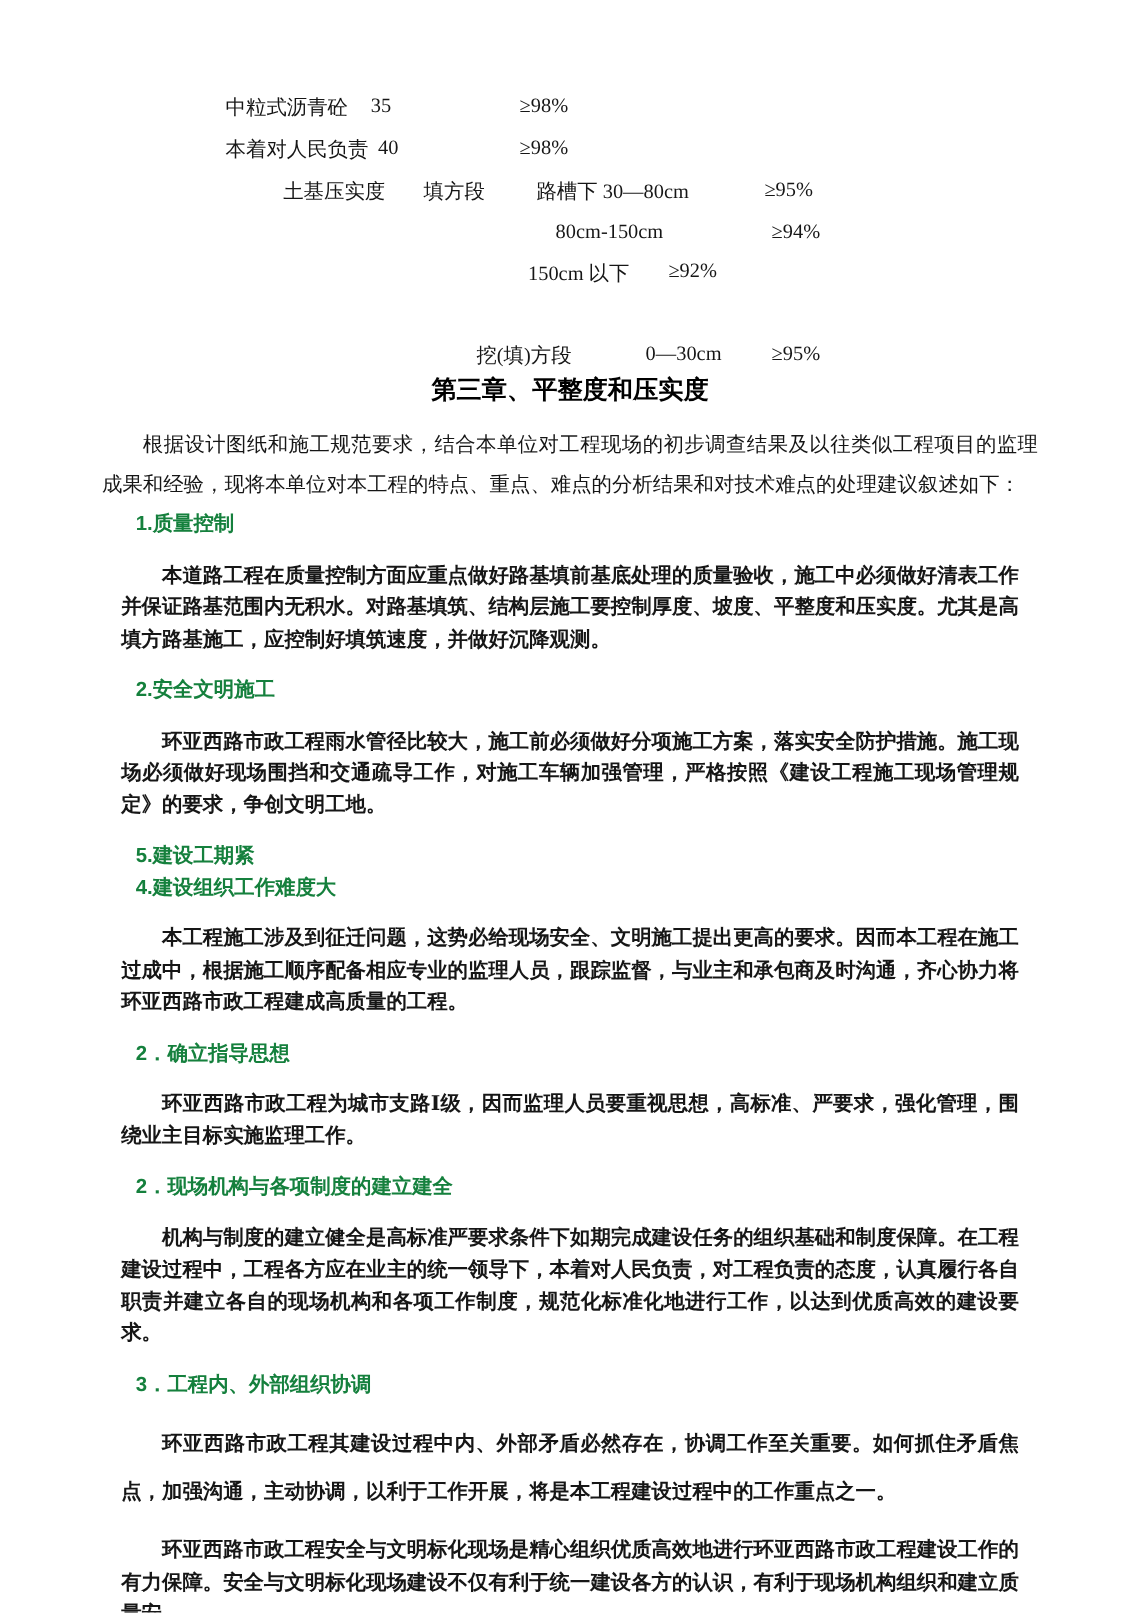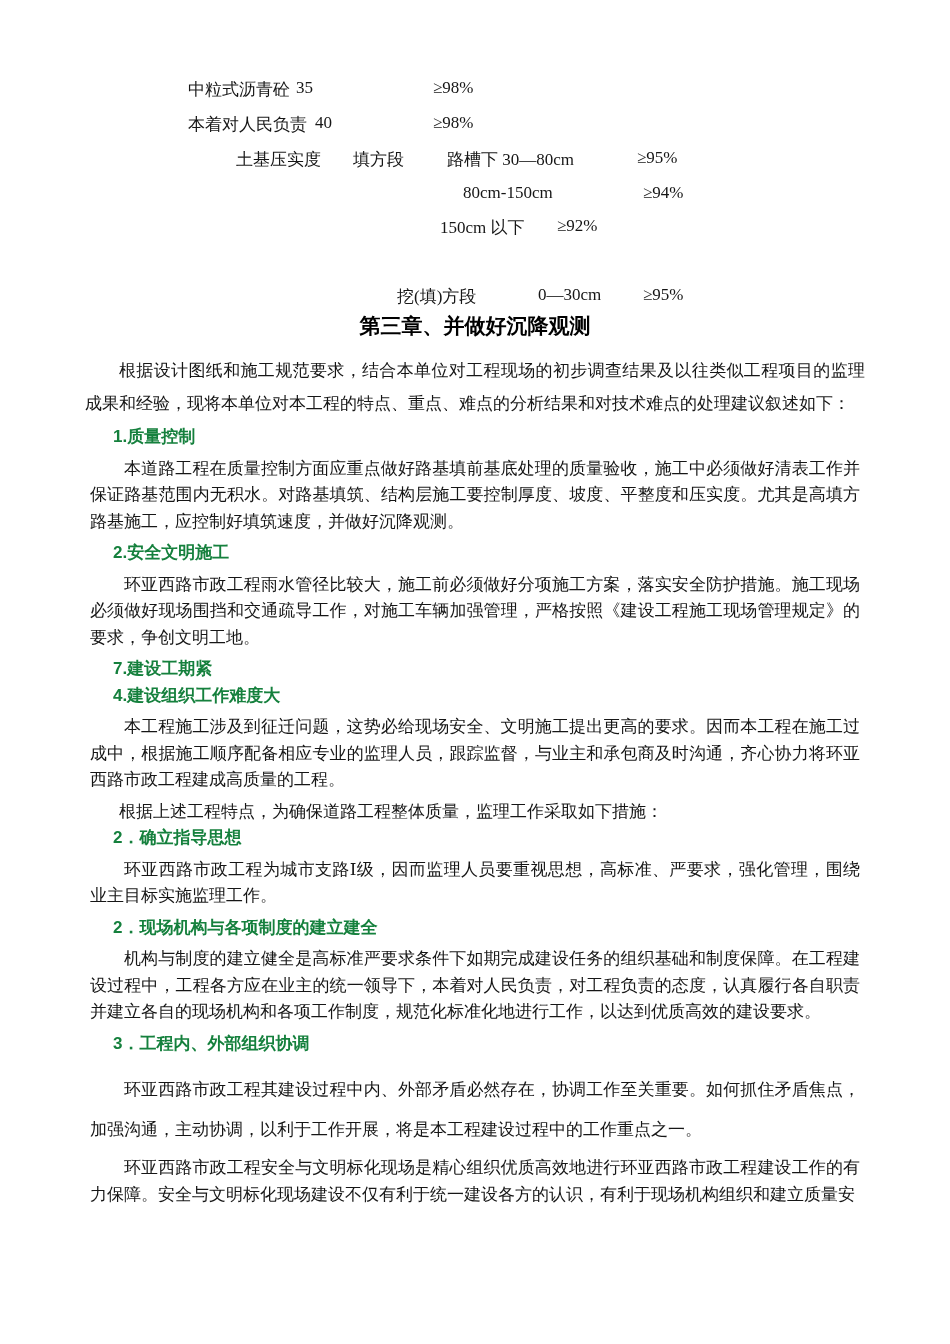--- a/index.html
+++ b/index.html
@@ -41,32 +41,32 @@
   .sec-heading{
     font-family:"Liberation Sans","DejaVu Sans",sans-serif;
     font-weight:bold;
     font-size:17px;
     line-height:26.5px;
     text-indent:1.65em;
     margin:0;
     color:#15803d;
   }
   .sec-heading.spaced{margin-top:0;margin-bottom:13px;}
-  .para{margin:5px;text-indent:2em;}
+  .para{margin:16px;text-indent:2em;font-weight:bold;}
   .para.wide{line-height:40px;}
 </style>
 </head>
 <body>
 
 <div class="page">
 
   <div class="spec">
     <div class="spec-row" style="top:78px">
       <span style="left:188px">中粒式沥青砼</span>
-      <span style="left:296px">35</span>
+      <span style="left:309px">35</span>
       <span style="left:433px">≥98%</span>
     </div>
     <div class="spec-row" style="top:113px">
       <span style="left:188px">本着对人民负责</span>
       <span style="left:315px">40</span>
       <span style="left:433px">≥98%</span>
     </div>
     <div class="spec-row" style="top:148px">
       <span style="left:236px">土基压实度</span>
       <span style="left:353px">填方段</span>
@@ -83,35 +83,34 @@
     </div>
     <div class="spec-row" style="top:285px">
       <span style="left:397px">挖(填)方段</span>
       <span style="left:538px">0—30cm</span>
       <span style="left:643px">≥95%</span>
     </div>
   </div>
 
   <div class="flow">
 
-    <h2 class="chapter-title">第三章、并做好沉降观测</h2>
+    <h2 class="chapter-title">第三章、平整度和压实度</h2>
     <p class="intro3">根据设计图纸和施工规范要求，结合本单位对工程现场的初步调查结果及以往类似工程项目的监理成果和经验，现将本单位对本工程的特点、重点、难点的分析结果和对技术难点的处理建议叙述如下：</p>
 
     <h3 class="sec-heading">1.质量控制</h3>
     <p class="para">本道路工程在质量控制方面应重点做好路基填前基底处理的质量验收，施工中必须做好清表工作并保证路基范围内无积水。对路基填筑、结构层施工要控制厚度、坡度、平整度和压实度。尤其是高填方路基施工，应控制好填筑速度，并做好沉降观测。</p>
 
     <h3 class="sec-heading">2.安全文明施工</h3>
     <p class="para">环亚西路市政工程雨水管径比较大，施工前必须做好分项施工方案，落实安全防护措施。施工现场必须做好现场围挡和交通疏导工作，对施工车辆加强管理，严格按照《建设工程施工现场管理规定》的要求，争创文明工地。</p>
 
-    <h3 class="sec-heading">7.建设工期紧</h3>
+    <h3 class="sec-heading">5.建设工期紧</h3>
 
     <h3 class="sec-heading">4.建设组织工作难度大</h3>
     <p class="para">本工程施工涉及到征迁问题，这势必给现场安全、文明施工提出更高的要求。因而本工程在施工过成中，根据施工顺序配备相应专业的监理人员，跟踪监督，与业主和承包商及时沟通，齐心协力将环亚西路市政工程建成高质量的工程。</p>
 
-    <p class="intro4">根据上述工程特点，为确保道路工程整体质量，监理工作采取如下措施：</p>
 
     <h3 class="sec-heading">2．确立指导思想</h3>
     <p class="para">环亚西路市政工程为城市支路Ⅰ级，因而监理人员要重视思想，高标准、严要求，强化管理，围绕业主目标实施监理工作。</p>
 
     <h3 class="sec-heading">2．现场机构与各项制度的建立建全</h3>
     <p class="para">机构与制度的建立健全是高标准严要求条件下如期完成建设任务的组织基础和制度保障。在工程建设过程中，工程各方应在业主的统一领导下，本着对人民负责，对工程负责的态度，认真履行各自职责并建立各自的现场机构和各项工作制度，规范化标准化地进行工作，以达到优质高效的建设要求。</p>
 
     <h3 class="sec-heading spaced">3．工程内、外部组织协调</h3>
     <p class="para wide">环亚西路市政工程其建设过程中内、外部矛盾必然存在，协调工作至关重要。如何抓住矛盾焦点，加强沟通，主动协调，以利于工作开展，将是本工程建设过程中的工作重点之一。</p>
     <p class="para">环亚西路市政工程安全与文明标化现场是精心组织优质高效地进行环亚西路市政工程建设工作的有力保障。安全与文明标化现场建设不仅有利于统一建设各方的认识，有利于现场机构组织和建立质量安</p>

